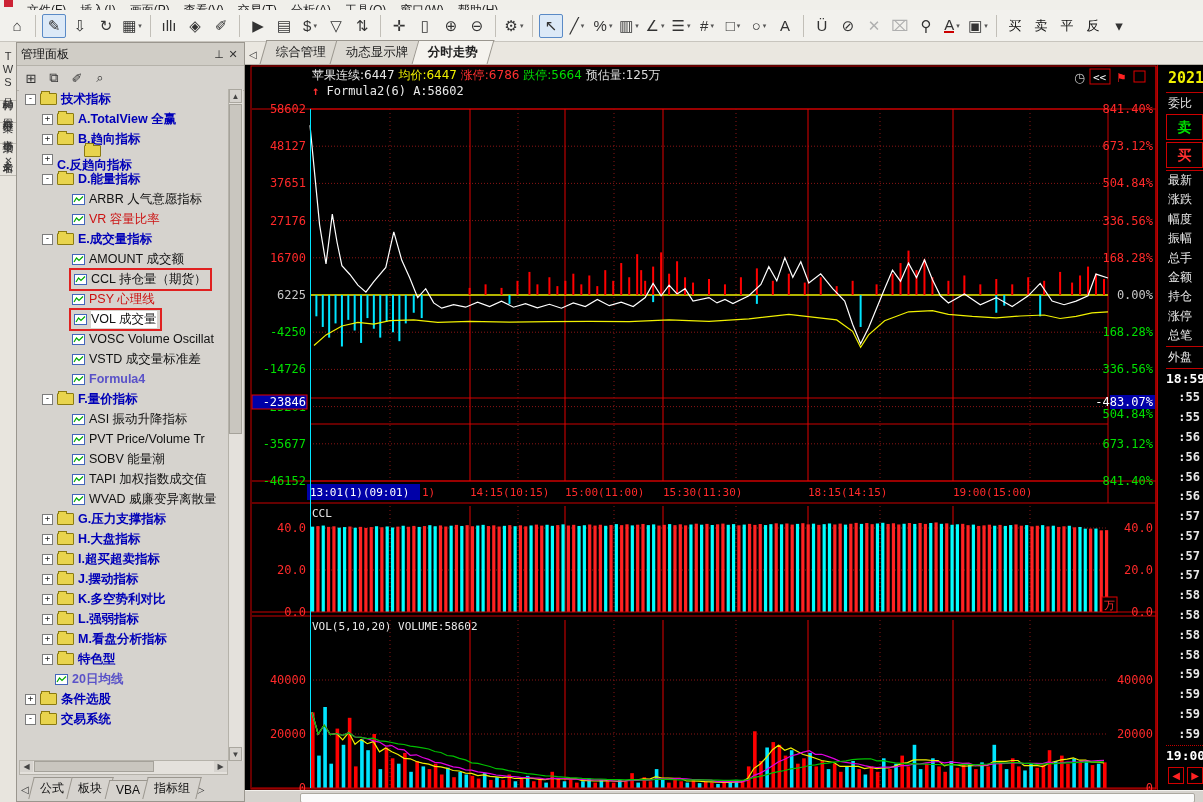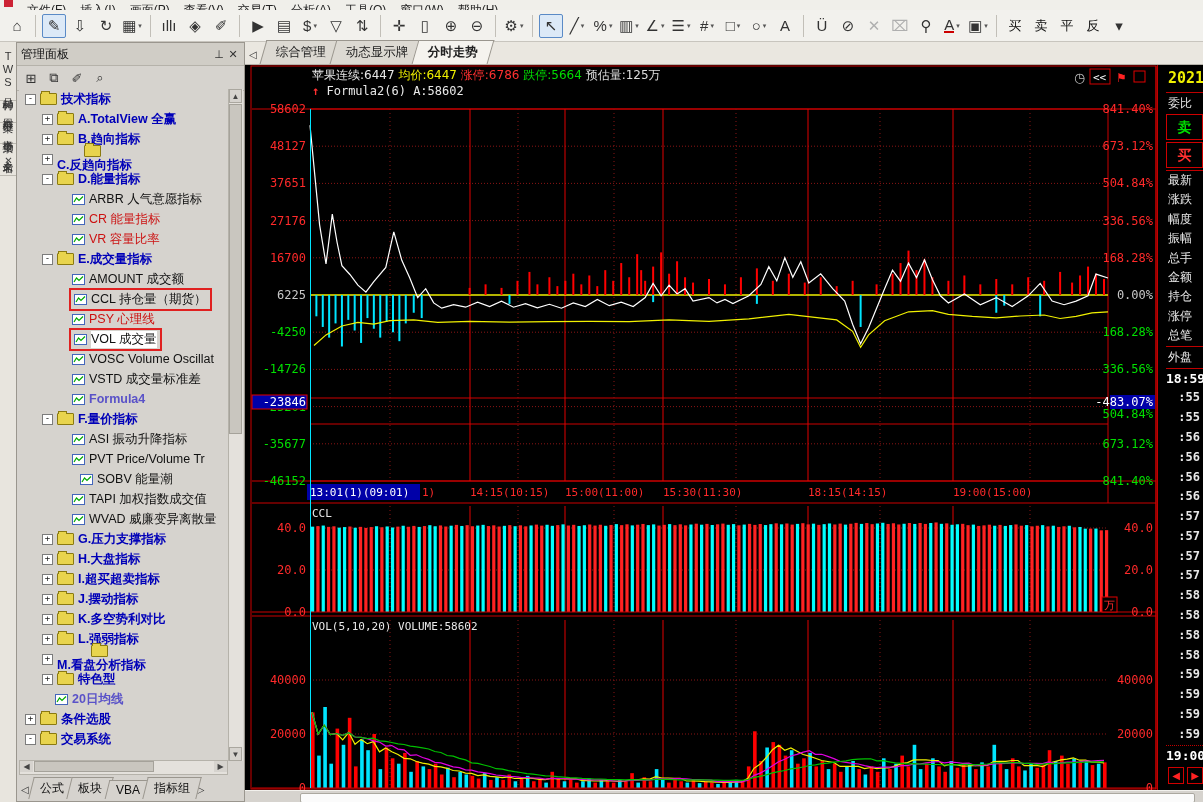--- a/index.html
+++ b/index.html
@@ -316,30 +316,20 @@
             <span class="c-black">ARBR 人气意愿指标</span>
           </span>
         </div>
         <div class="trow" style="padding-left: 40px;">
           <span style="width: 13px; flex: 0 0 auto;"></span>
           <span class="" style="display: inline-flex; align-items: center;">
             <svg class="leafic" width="13" height="11" viewBox="0 0 13 11">
               <rect x="0.5" y="0.5" width="12" height="10" fill="#FFF" stroke="#4466BB"></rect>
               <polyline points="2,8 4.5,4 7,6.5 11,2.5" fill="none" stroke="#00AA00" stroke-width="1.2"></polyline>
             </svg>
-            <span class="c-red">CR 能量指标</span>
-          </span>
-        </div>
-        <div class="trow" style="padding-left: 40px;">
-          <span style="width: 13px; flex: 0 0 auto;"></span>
-          <span class="" style="display: inline-flex; align-items: center;">
-            <svg class="leafic" width="13" height="11" viewBox="0 0 13 11">
-              <rect x="0.5" y="0.5" width="12" height="10" fill="#FFF" stroke="#4466BB"></rect>
-              <polyline points="2,8 4.5,4 7,6.5 11,2.5" fill="none" stroke="#00AA00" stroke-width="1.2"></polyline>
-            </svg>
             <span class="c-red">VR 容量比率</span>
           </span>
         </div>
         <div class="trow" style="padding-left: 23px;">
           <span class="exp">-</span>
           <span style="display: inline-flex; align-items: center;">
             <span class="fold"></span>
             <span class="c-blue">E.成交量指标</span>
           </span>
         </div>
@@ -435,21 +425,21 @@
           <span class="" style="display: inline-flex; align-items: center;">
             <svg class="leafic" width="13" height="11" viewBox="0 0 13 11">
               <rect x="0.5" y="0.5" width="12" height="10" fill="#FFF" stroke="#4466BB"></rect>
               <polyline points="2,8 4.5,4 7,6.5 11,2.5" fill="none" stroke="#00AA00" stroke-width="1.2"></polyline>
             </svg>
             <span class="c-black">PVT Price/Volume Tr</span>
           </span>
         </div>
         <div class="trow" style="padding-left: 40px;">
           <span style="width: 13px; flex: 0 0 auto;"></span>
-          <span class="" style="display: inline-flex; align-items: center; margin-left: 8px;">
+          <span class="" style="display: inline-flex; align-items: center;">
             <svg class="leafic" width="13" height="11" viewBox="0 0 13 11">
               <rect x="0.5" y="0.5" width="12" height="10" fill="#FFF" stroke="#4466BB"></rect>
               <polyline points="2,8 4.5,4 7,6.5 11,2.5" fill="none" stroke="#00AA00" stroke-width="1.2"></polyline>
             </svg>
             <span class="c-black">SOBV 能量潮</span>
           </span>
         </div>
         <div class="trow" style="padding-left: 40px;">
           <span style="width: 13px; flex: 0 0 auto;"></span>
           <span class="" style="display: inline-flex; align-items: center;">
@@ -507,21 +497,21 @@
         </div>
         <div class="trow" style="padding-left: 23px;">
           <span class="exp">+</span>
           <span style="display: inline-flex; align-items: center;">
             <span class="fold"></span>
             <span class="c-blue">L.强弱指标</span>
           </span>
         </div>
         <div class="trow" style="padding-left: 23px;">
           <span class="exp">+</span>
-          <span style="display: inline-flex; align-items: center; flex-direction: column;">
+          <span style="display: inline-flex; align-items: center;">
             <span class="fold"></span>
             <span class="c-blue">M.看盘分析指标</span>
           </span>
         </div>
         <div class="trow" style="padding-left: 23px;">
           <span class="exp">+</span>
           <span style="display: inline-flex; align-items: center;">
             <span class="fold"></span>
             <span class="c-blue">特色型</span>
           </span>

